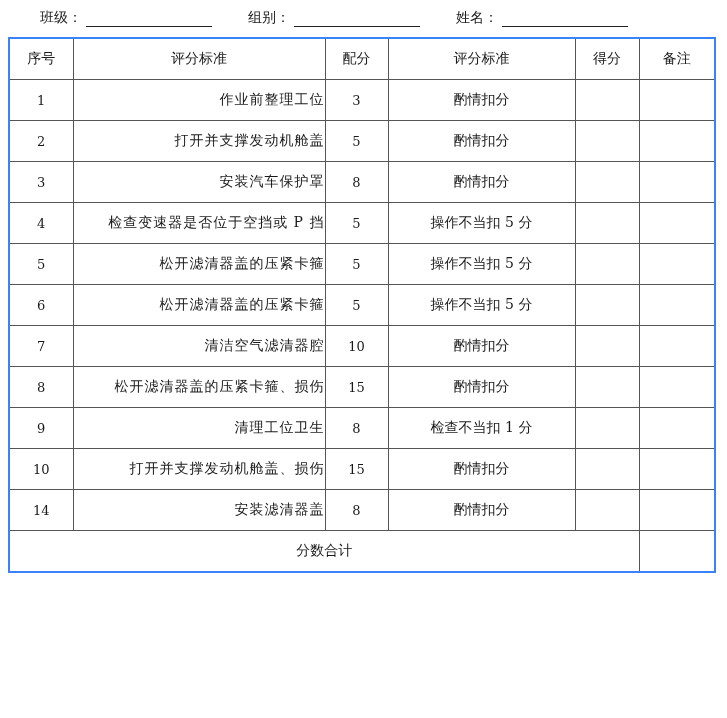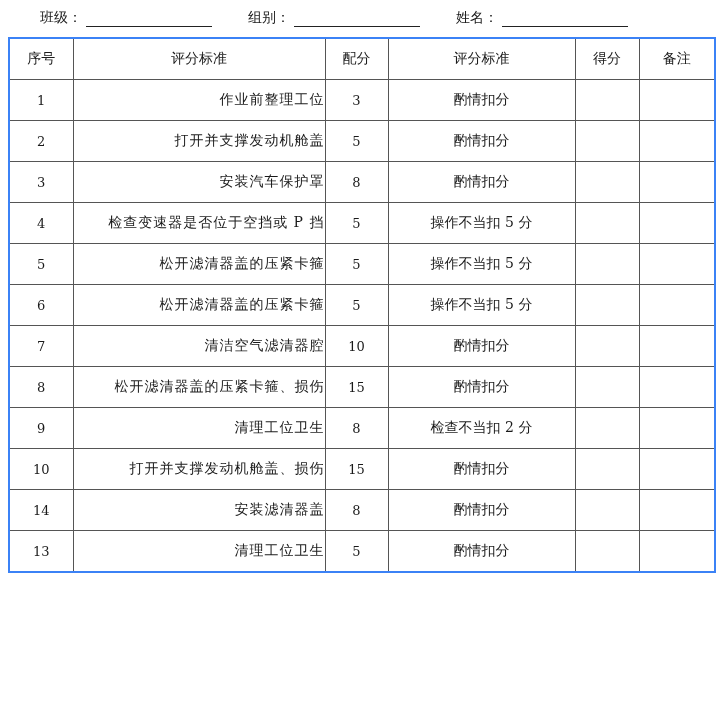--- a/index.html
+++ b/index.html
@@ -118,44 +118,40 @@
         <td class="l">松开滤清器盖的压紧卡箍、损伤</td>
         <td class="c num">15</td>
         <td class="c">酌情扣分</td>
         <td class="c"></td>
         <td class="c"></td>
       </tr>
       <tr>
         <td class="c num">9</td>
         <td class="l">清理工位卫生</td>
         <td class="c num">8</td>
-        <td class="c">检查不当扣 2 分</td>
+        <td class="c">检查不当扣 1 分</td>
         <td class="c"></td>
         <td class="c"></td>
       </tr>
       <tr>
         <td class="c num">10</td>
         <td class="l">打开并支撑发动机舱盖、损伤</td>
         <td class="c num">15</td>
         <td class="c">酌情扣分</td>
         <td class="c"></td>
         <td class="c"></td>
       </tr>
       <tr>
         <td class="c num">14</td>
         <td class="l">安装滤清器盖</td>
         <td class="c num">8</td>
         <td class="c">酌情扣分</td>
         <td class="c"></td>
         <td class="c"></td>
       </tr>
-      <tr>
-        <td class="c num">13</td>
-        <td class="l">清理工位卫生</td>
-        <td class="c num">5</td>
-        <td class="c">酌情扣分</td>
-        <td class="c"></td>
-        <td class="c"></td>
-      </tr>
     </tbody>
   <tbody>
+    <tr class="total">
+      <td class="c" colspan="5">分数合计</td>
+      <td class="c"></td>
+    </tr>
   </tbody>
 </table>
 
 </body></html>

